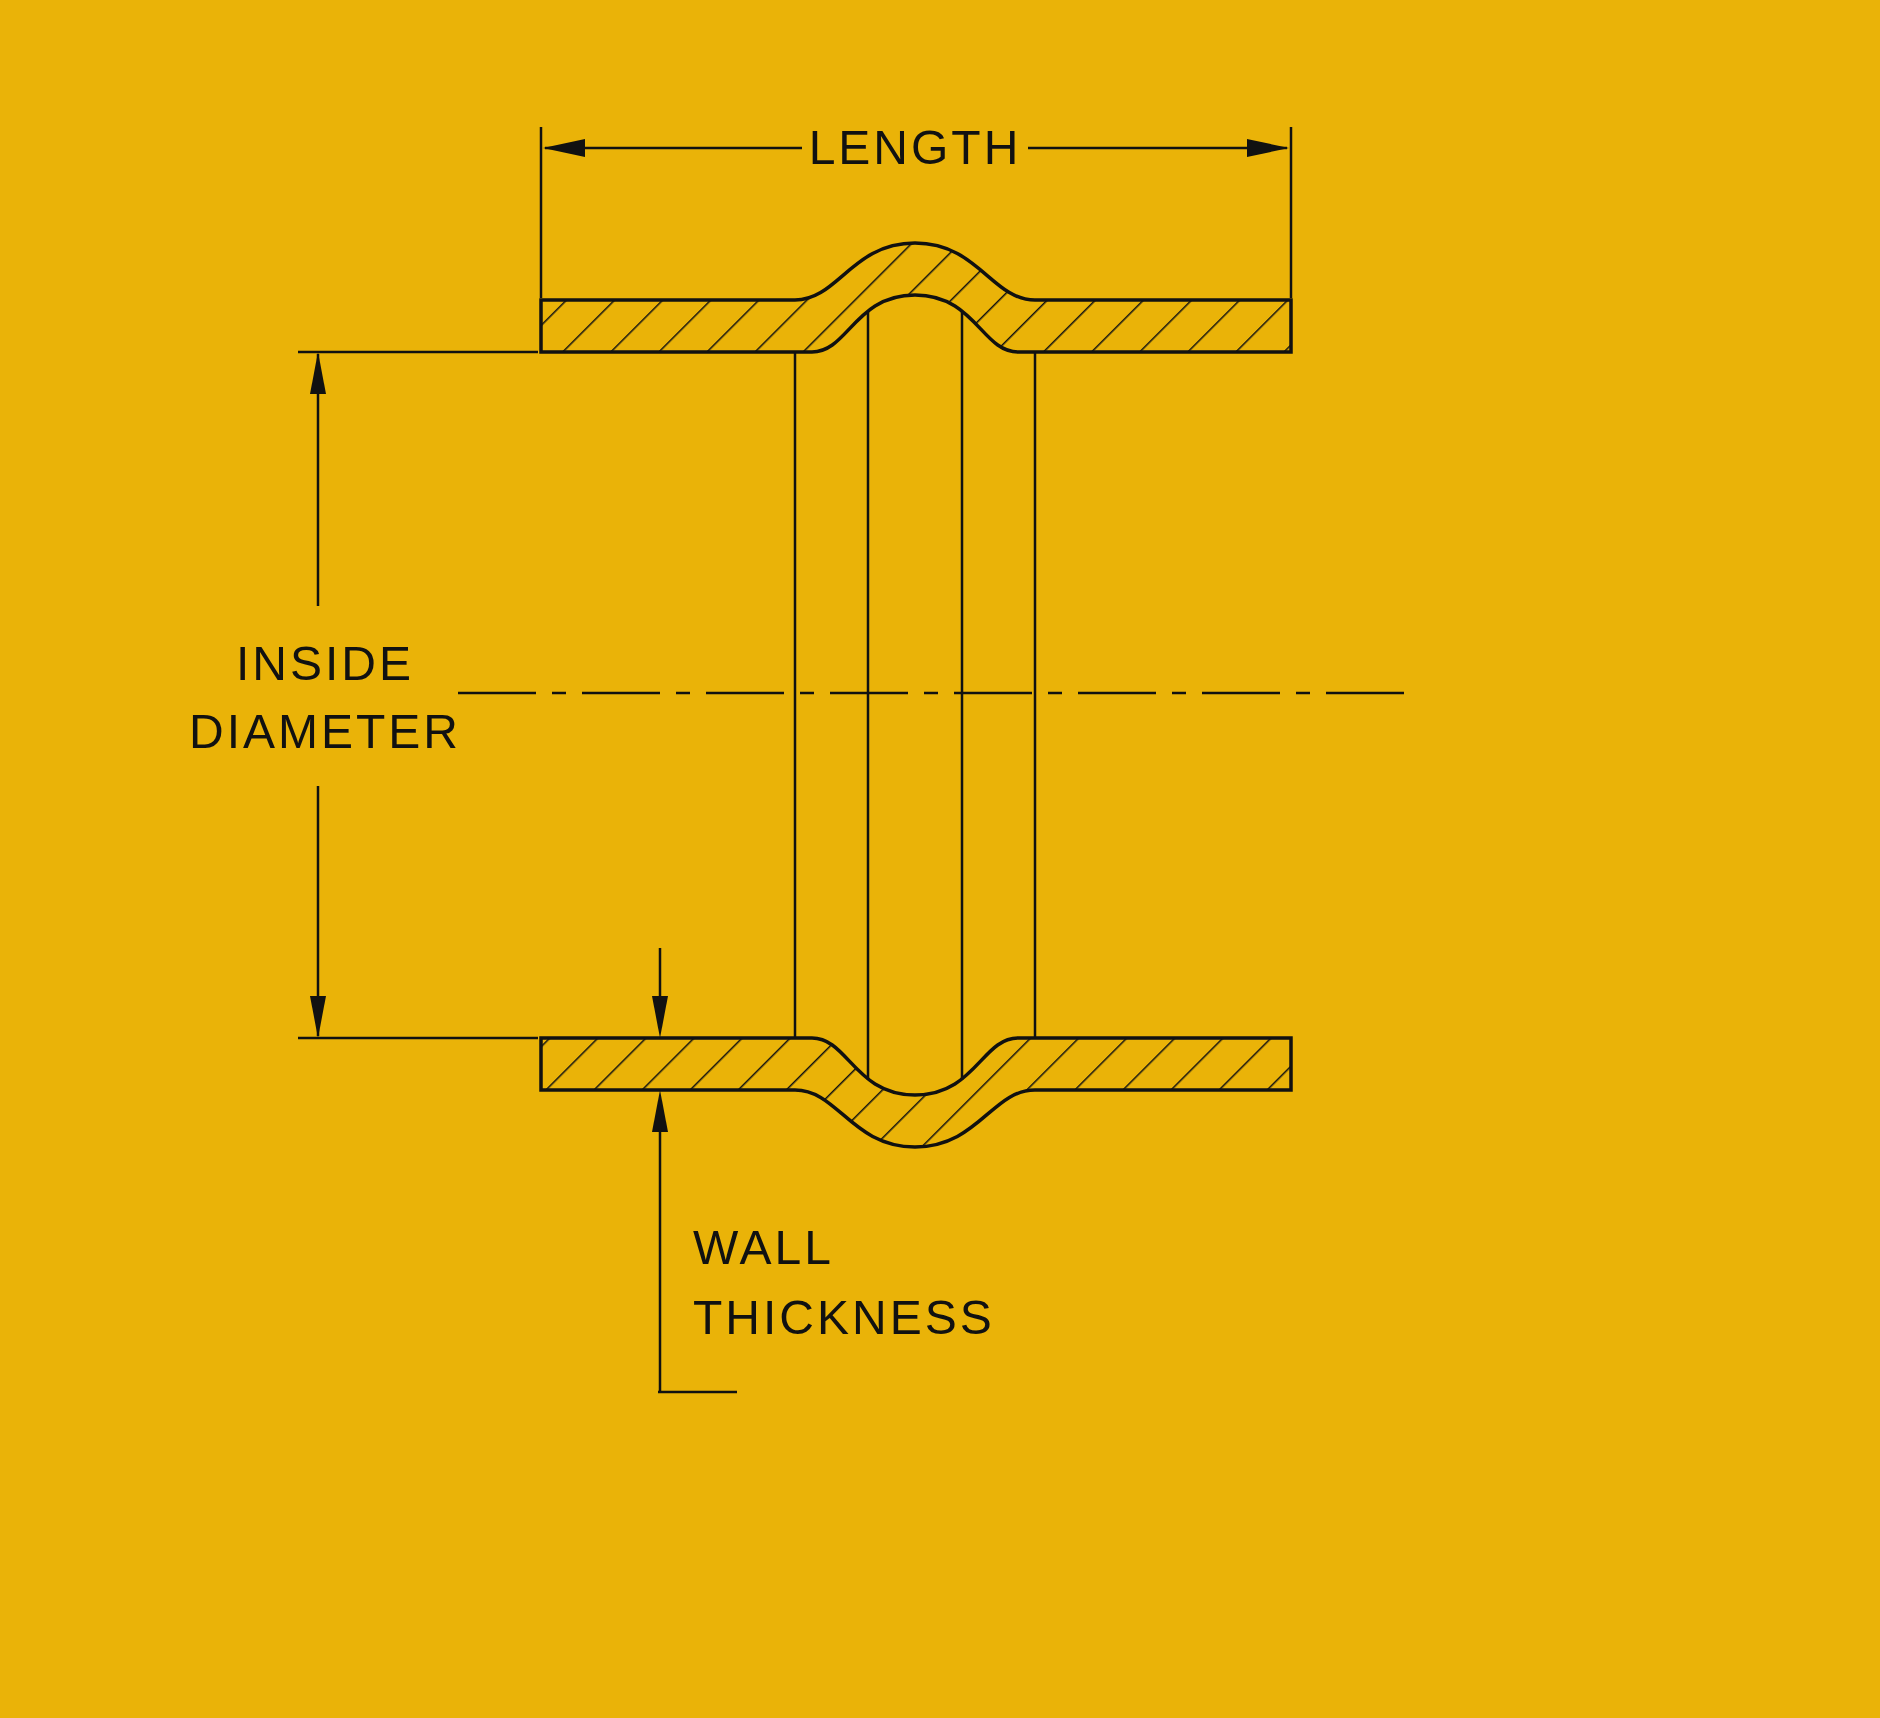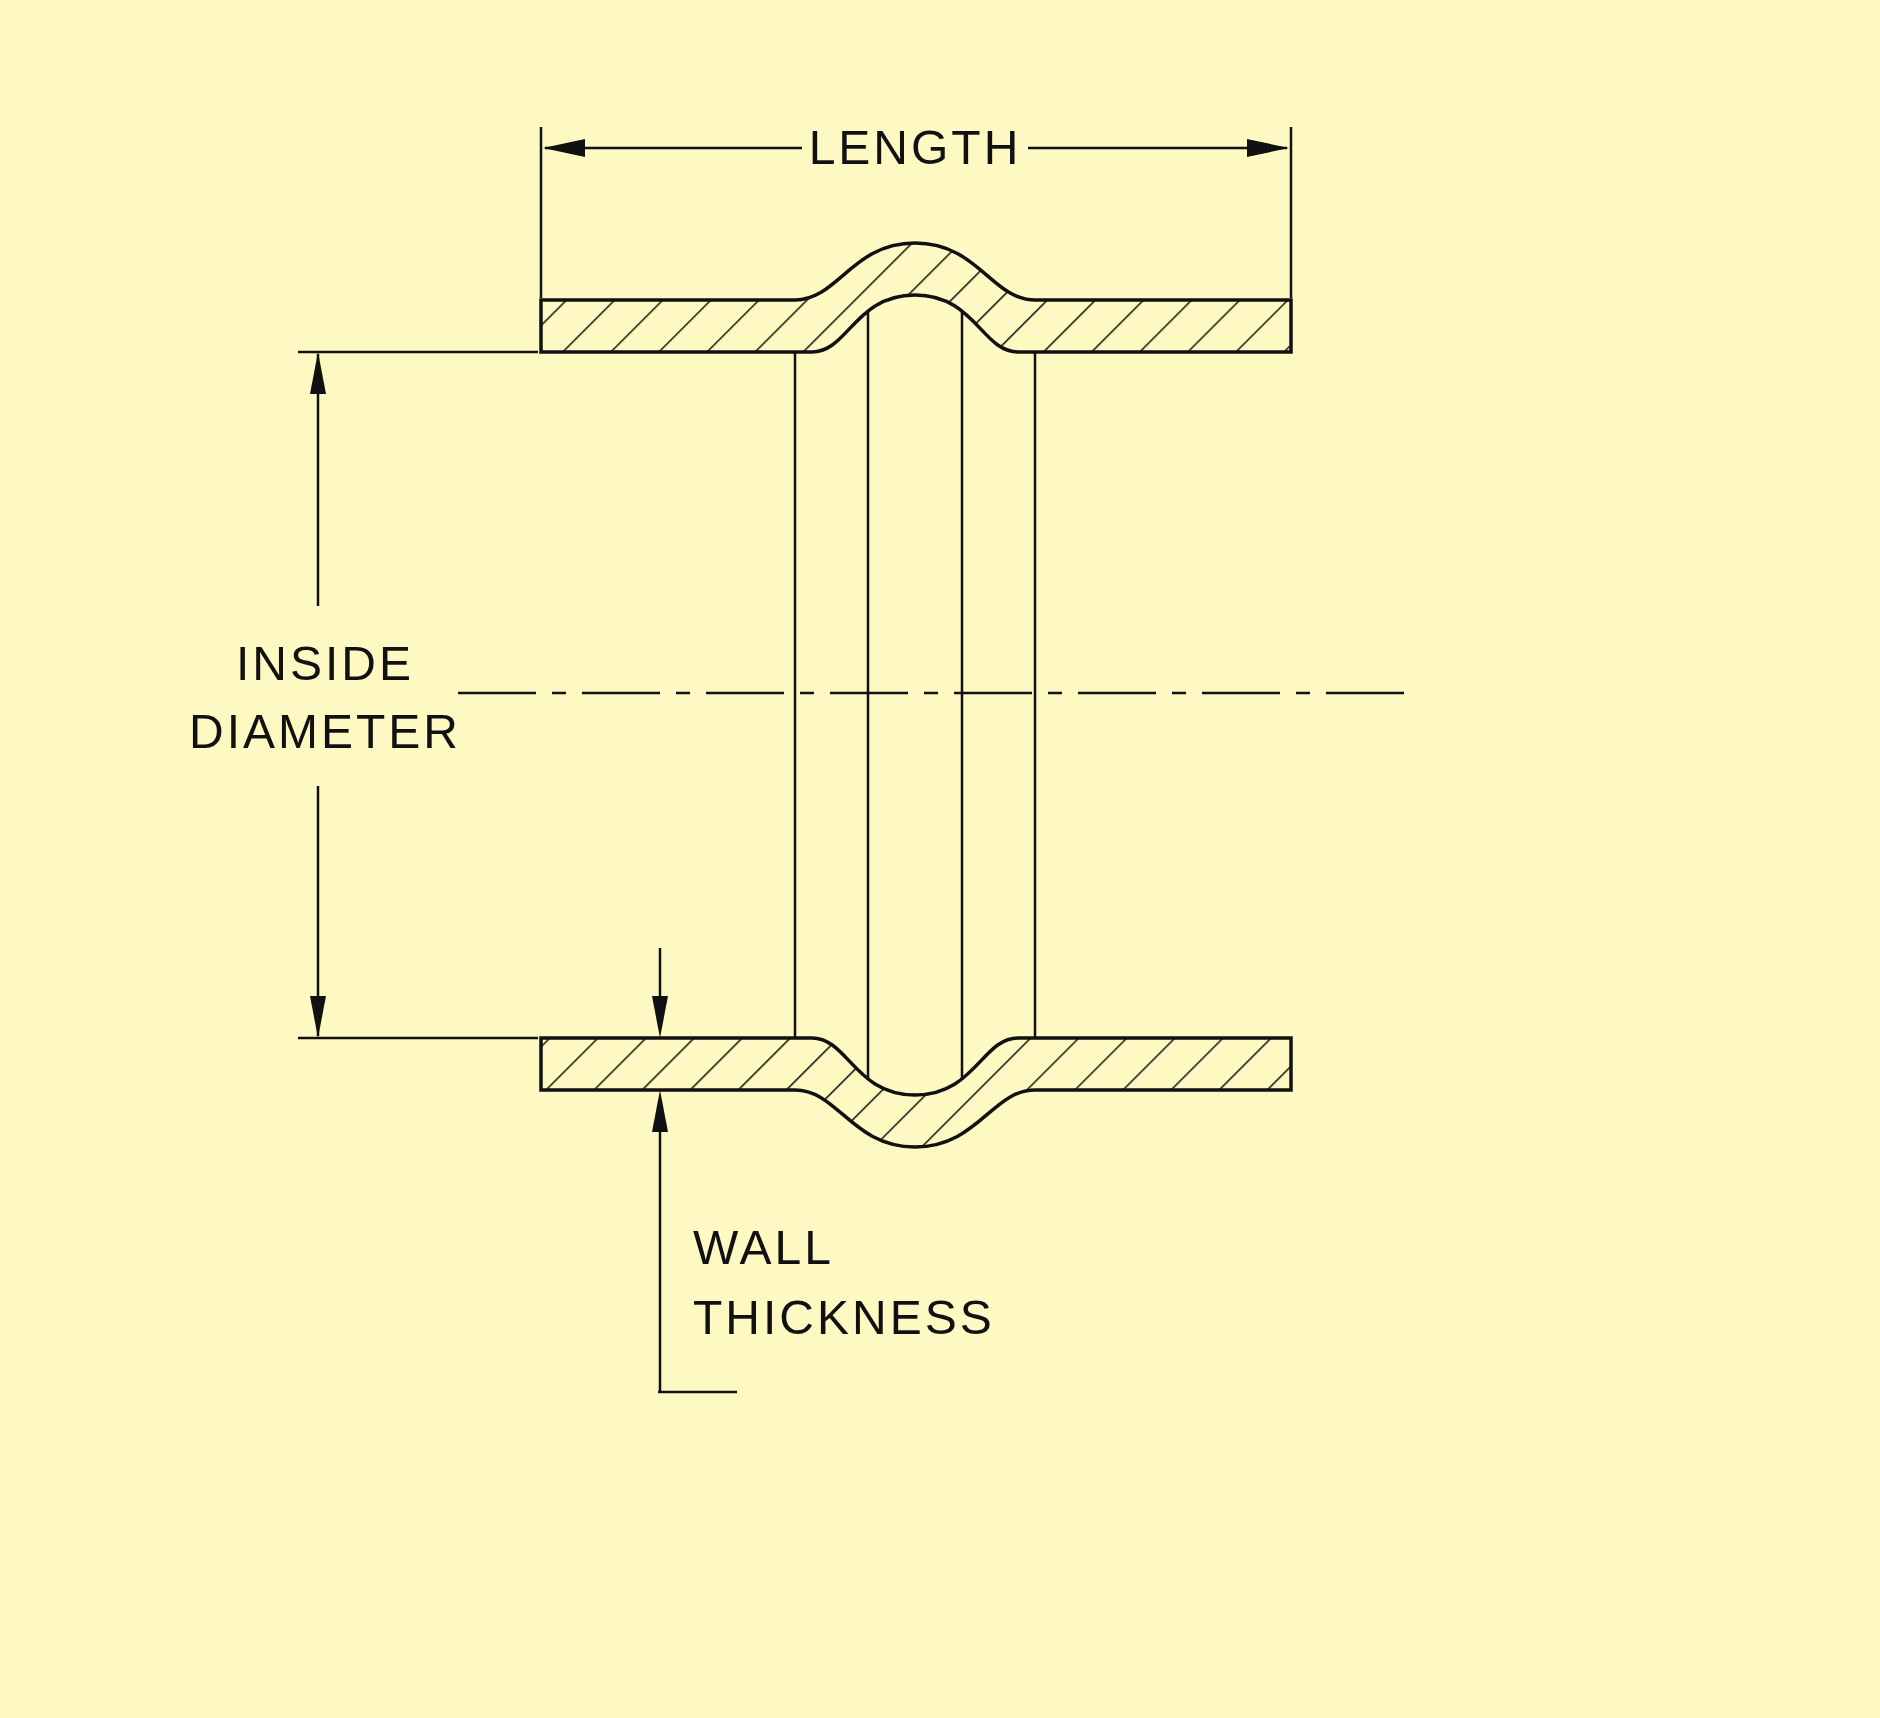--- a/index.html
+++ b/index.html
@@ -7,21 +7,21 @@
     padding: 0;
     width: 1880px;
     height: 1718px;
     background: #ffffff;
     overflow: hidden;
   }
   .drawing-stage {
     position: relative;
     width: 1880px;
     height: 1718px;
-    background: #fef9c3;
+    background: #eab308;
   }
   svg { display: block; }
   .lbl {
     font-family: "Liberation Sans", "DejaVu Sans", sans-serif;
     font-size: 48px;
     letter-spacing: 3px;
     fill: #111111;
   }
   .dim      { stroke: #111111; stroke-width: 2.5; fill: none; }
   .arrow    { fill: #111111; stroke: none; }

